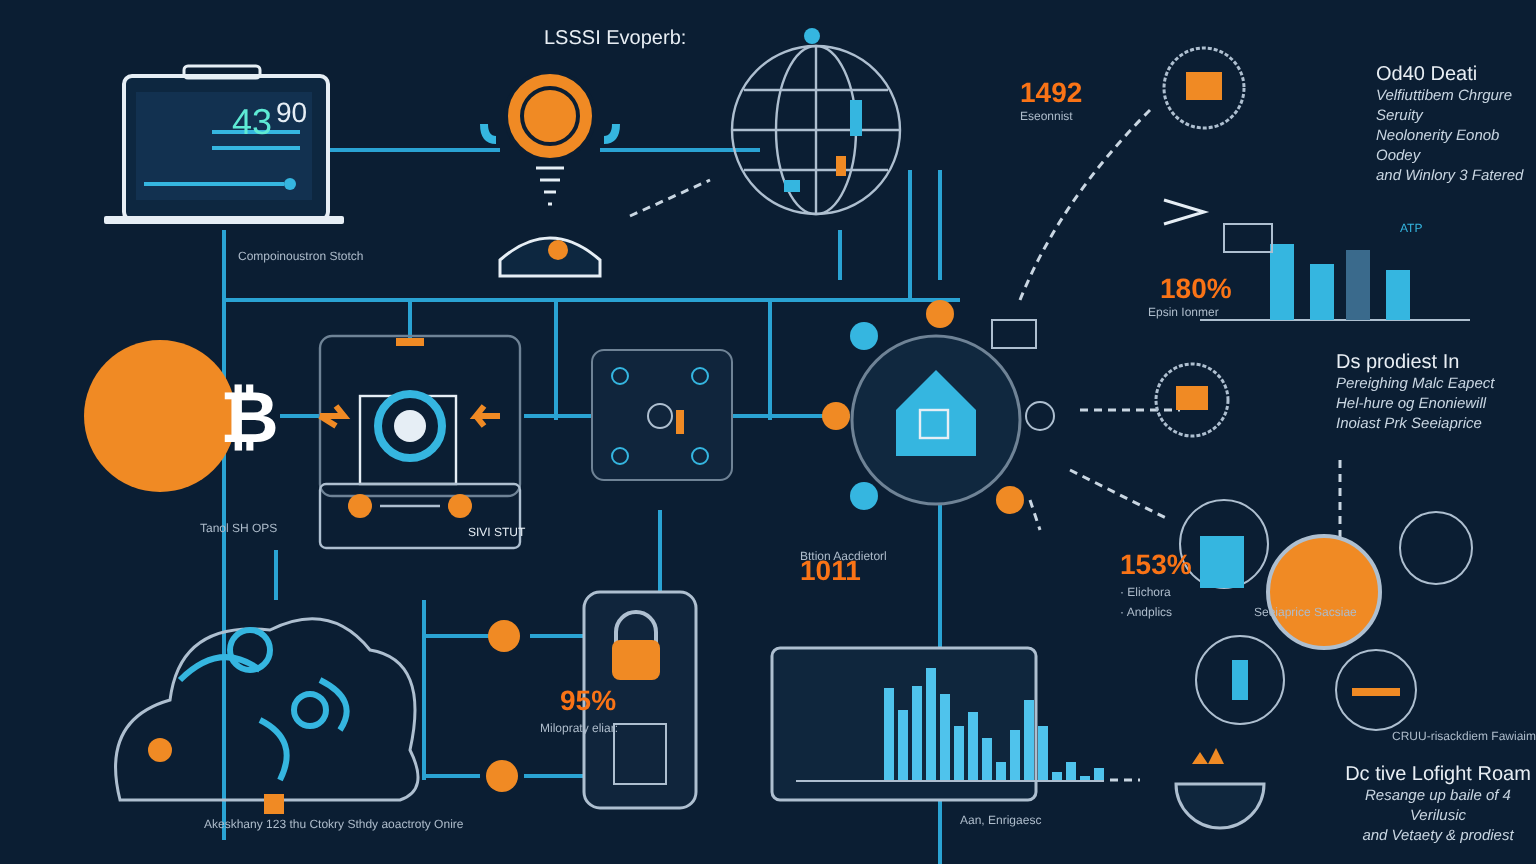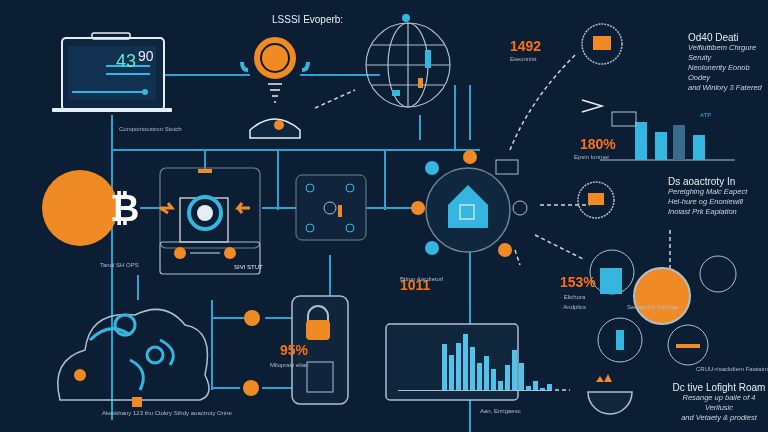--- a/index.html
+++ b/index.html
@@ -228,24 +228,24 @@
 
 <div class="abs" style="left:628px;top:32px;margin-left:16px;">
   <div class="head">Od40 Deati</div>
   <div class="block">Velfiuttibem Chrgure Seruity</div>
   <div class="block">Neolonerity Eonob Oodey</div>
   <div class="block">and Winlory 3 Fatered</div>
 </div>
 <div class="abs small" style="left:656px;top:112px;color:#35b6e0;">ATP</div>
 
 <div class="abs" style="left:624px;top:176px;">
-  <div class="head">Ds aoactroty In</div>
+  <div class="head">Ds prodiest In</div>
   <div class="block">Pereighing Malc Eapect</div>
   <div class="block">Hel-hure og Enoniewill</div>
-  <div class="block">Inoiast Prk Eapiation</div>
+  <div class="block">Inoiast Prk Seeiaprice</div>
 </div>
 
 <div class="abs small" style="left:583px;top:304px;">Seeiaprice Sacsiae</div>
 <div class="abs small" style="left:652px;top:366px;">CRUU-risackdiem Fawiaims</div>
 
 <div class="abs" style="left:626px;top:382px;text-align:center;">
   <div class="head">Dc tive Lofight Roam</div>
   <div class="block">Resange up baile of 4 Verilusic</div>
   <div class="block">and Vetaety &amp; prodiest</div>
 </div>

